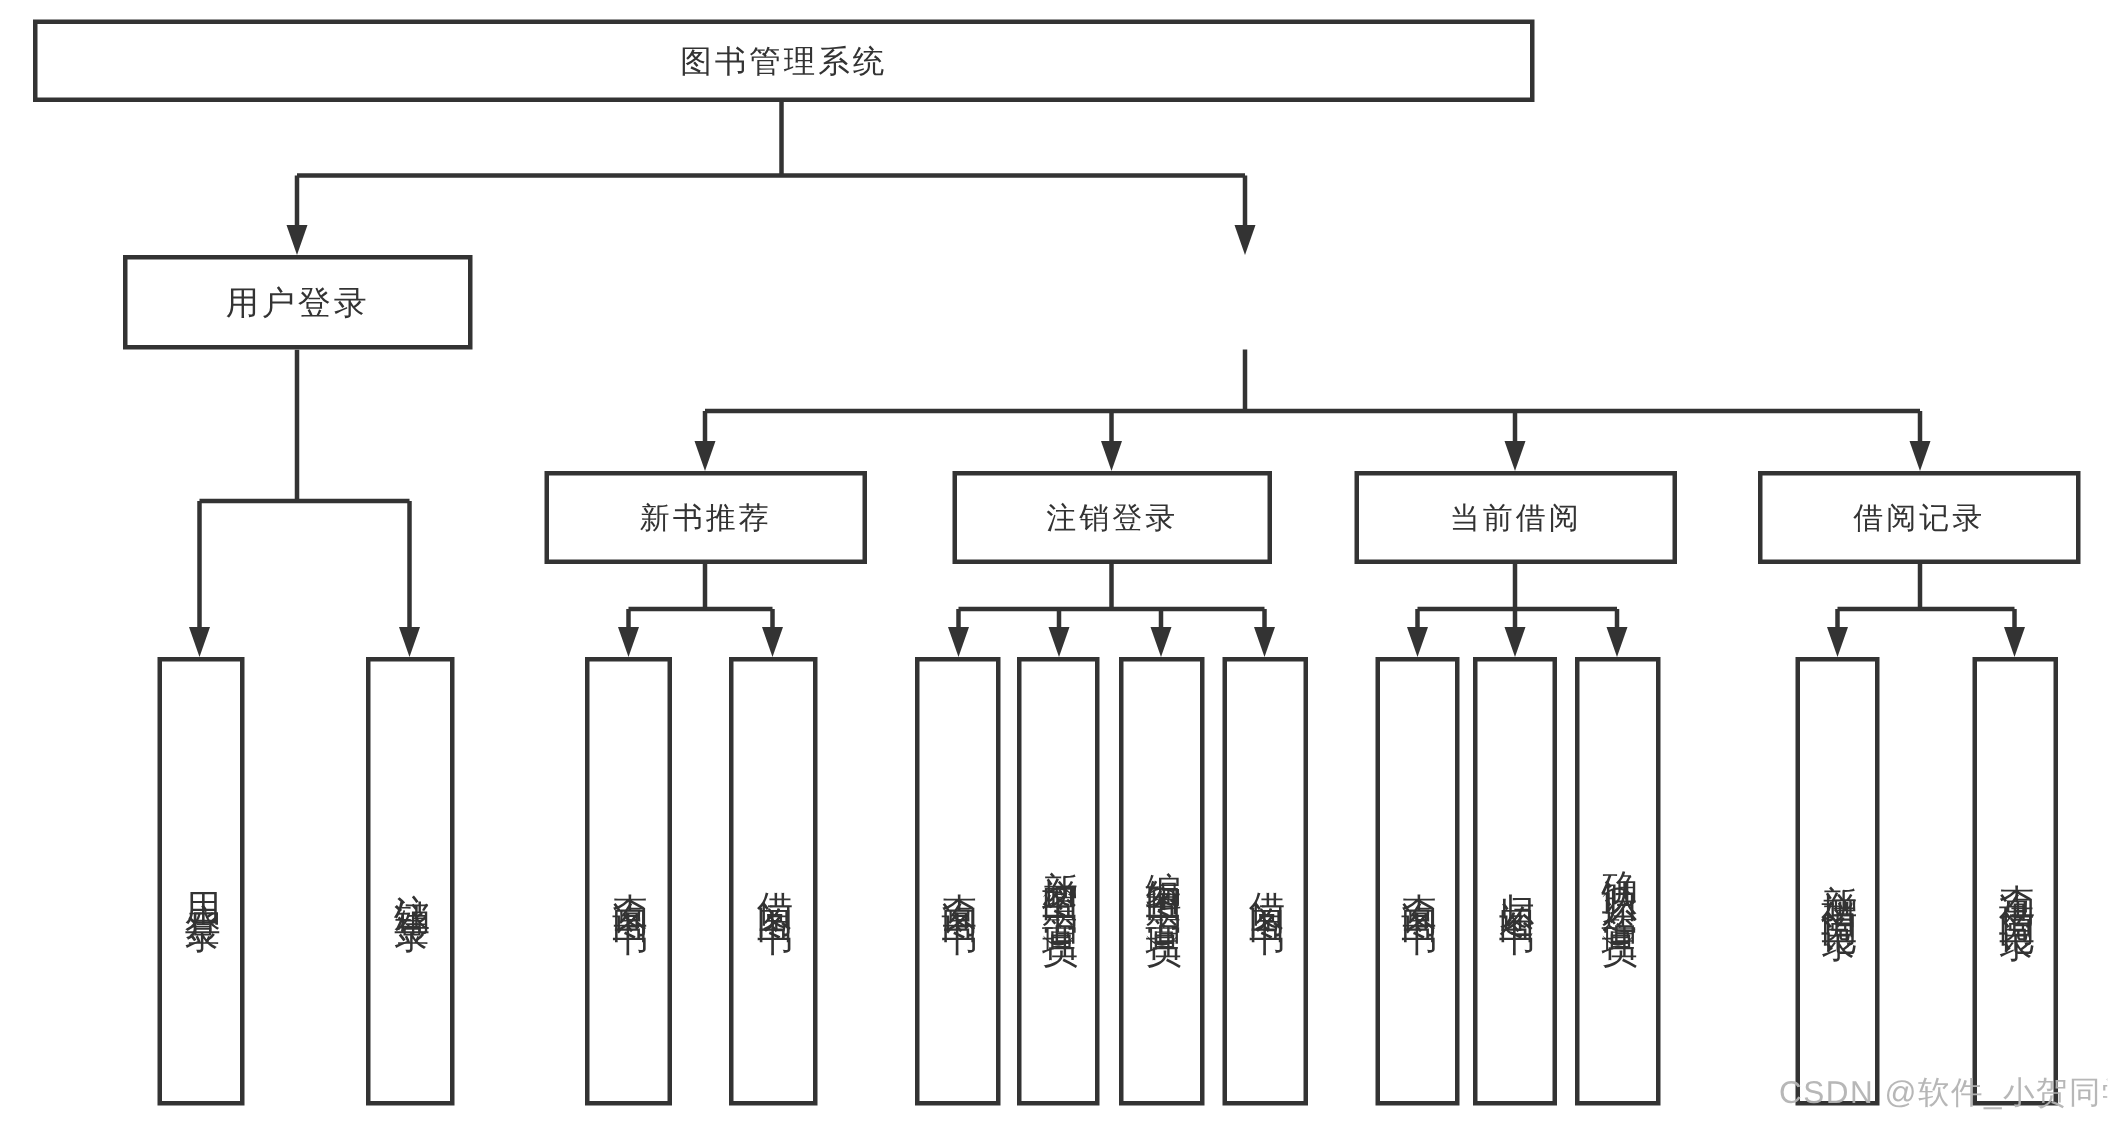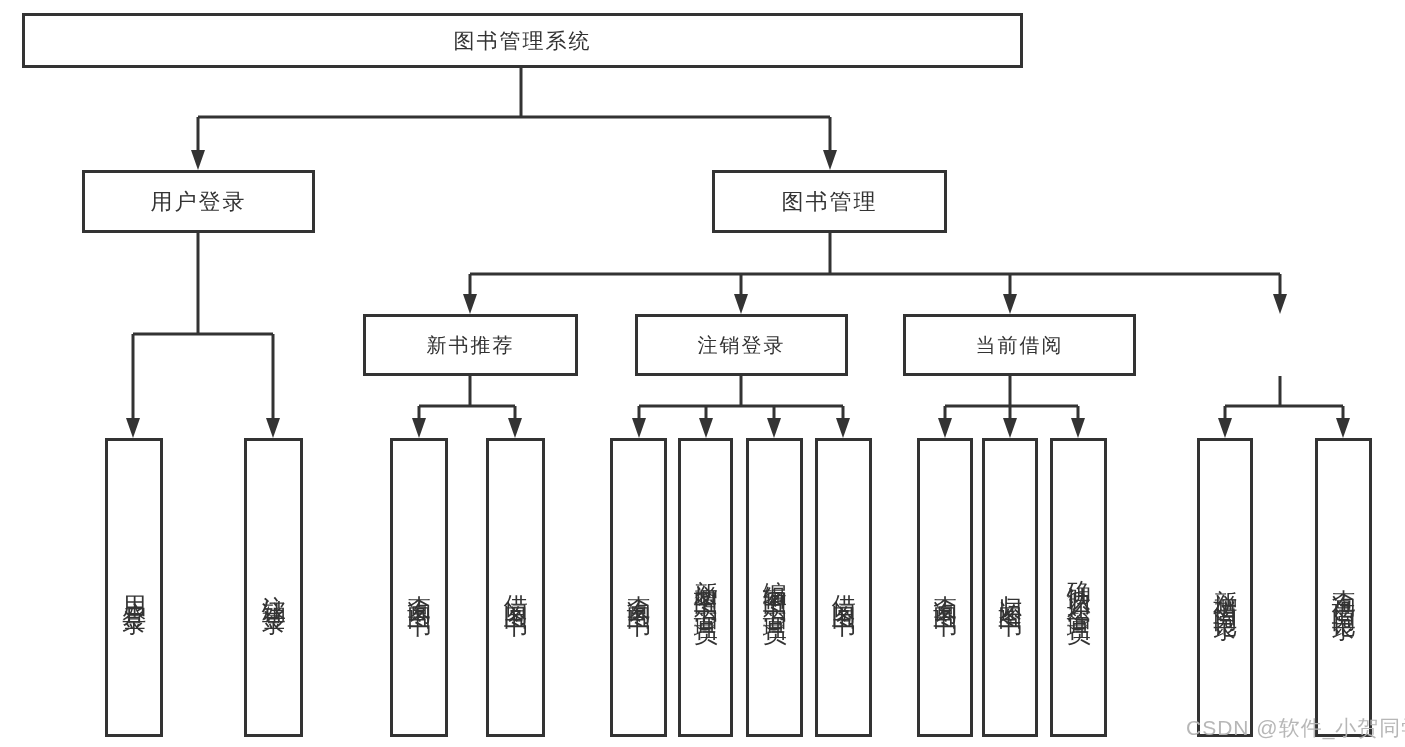--- a/index.html
+++ b/index.html
@@ -125,25 +125,25 @@
       <polygon points="1003,418 1017,418 1010,438"></polygon>
       <polygon points="1071,418 1085,418 1078,438"></polygon>
       <polygon points="1218,418 1232,418 1225,438"></polygon>
       <polygon points="1336,418 1350,418 1343,438"></polygon>
     </g>
   </svg>
 
   <div class="box" style="left:22px; top:13px; width:1001px; height:55px;">图书管理系统</div>
 
   <div class="box lvl2" style="left:82px; top:170px; width:233px; height:63px;">用户登录</div>
-  <div class="box lvl2" style="left:712px; top:170px; width:235px; height:63px;">图书管理</div>
 
   <div class="box lvl3" style="left:363px; top:314px; width:215px; height:62px;">新书推荐</div>
   <div class="box lvl3" style="left:635px; top:314px; width:213px; height:62px;">注销登录</div>
-  <div class="box lvl3" style="left:903px; top:314px; width:233px; height:62px;">当前借阅</div>
+  <div class="box lvl3" style="left:903px; top:314px; width:215px; height:62px;">当前借阅</div>
+  <div class="box lvl3" style="left:1172px; top:314px; width:215px; height:62px;">借阅记录</div>
 
   <div class="box leaf" style="left:105px; width:58px;">
     <span class="vtext">用户登录</span>
   </div>
   <div class="box leaf" style="left:244px; width:59px;">
     <span class="vtext">注销登录</span>
   </div>
 
   <div class="box leaf" style="left:390px; width:58px;">
     <span class="vtext">查询图书</span>

